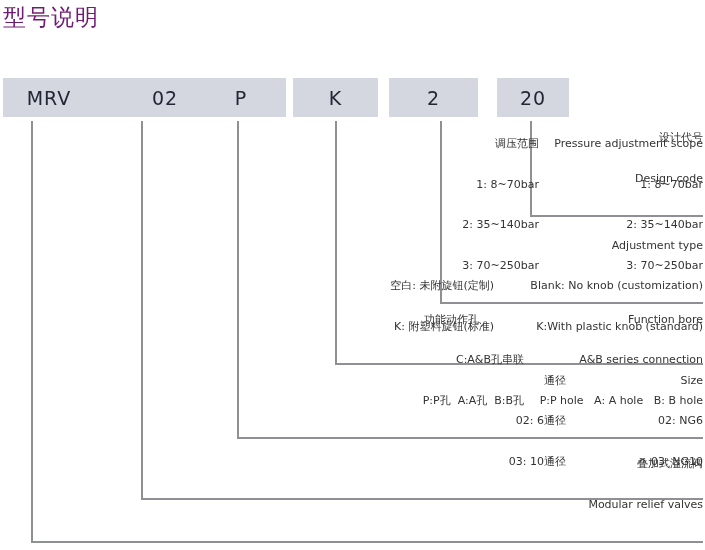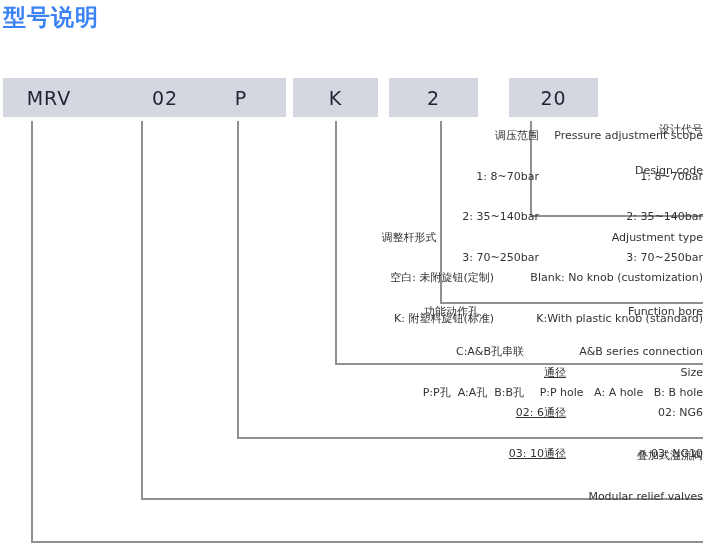--- a/index.html
+++ b/index.html
@@ -6,37 +6,37 @@
   .page{
     position:relative;
     width:705px;height:550px;
     background:#ffffff;
     font-family:"DejaVu Sans","Liberation Sans",sans-serif;
     color:#2e2e2e;
     overflow:hidden;
   }
   .title{
     position:absolute;left:3px;top:2px;
-    font-size:23px;font-weight:700;color:#3b82f6;
+    font-size:23px;font-weight:400;color:#701a75;
     letter-spacing:1px;margin:0;
   }
   
   .mbox{
     position:absolute;top:78px;height:39px;
     background:#d4d6e0;
     color:#222736;
     display:flex;align-items:center;justify-content:center;
     font-size:19px;font-weight:500;letter-spacing:1px;
   }
   #box-mrv{left:3px;width:92px;}
   #box-02{left:92px;width:90px;padding-left:28px;}
   #box-p{left:196px;width:90px;}
   #box-k{left:293px;width:85px;}
   #box-2{left:389px;width:89px;}
-  #box-20{left:509px;width:89px;}
+  #box-20{left:497px;width:72px;}
 
   
   .vline{position:absolute;width:2px;background:#8e9094;top:121px;}
   #vl-mrv{left:31px;height:420px;}
   #vl-02{left:141px;height:377px;}
   #vl-p{left:237px;height:316px;}
   #vl-k{left:335px;height:242px;}
   #vl-2{left:440px;height:181px;}
   #vl-20{left:530px;height:94px;}
 
@@ -46,39 +46,39 @@
   #hl-p{top:437px;left:237px;width:466px;}
   #hl-k{top:363px;left:335px;width:368px;}
   #hl-2{top:302px;left:440px;width:263px;}
   #hl-20{top:215px;left:530px;width:173px;}
 
   
   .lbl{
     position:absolute;right:2px;
     font-size:11px;line-height:13.5px;
     color:#333333;text-align:right;
-    padding-bottom:11px;white-space:pre;
+    padding-bottom:3px;white-space:pre;
   }
   .lbl .row{display:flex;justify-content:flex-end;}
   .lbl .cn{display:inline-block;text-align:right;padding-right:4px;white-space:pre;}
   .lbl .en{display:inline-block;text-align:right;white-space:pre;}
   .lbl .cn.center{text-align:center;}
 
   #lbl-design{bottom:335px;margin-left:40px;}
   #lbl-pressure{bottom:248px;}
   #lbl-pressure .cn{width:120px;}
   #lbl-pressure .en{width:160px;}
   #lbl-adjustment{bottom:187px;}
   #lbl-adjustment .cn{width:170px;}
   #lbl-adjustment .en{width:205px;}
   #lbl-function{bottom:113px;}
   #lbl-function .cn{width:145px;}
   #lbl-function .en{width:175px;}
   #lbl-size{bottom:52px;}
-  #lbl-size .cn{width:95px;text-decoration:underline;}
+  #lbl-size .cn{width:95px;}
   #lbl-size .en{width:133px;}
   #lbl-product{bottom:9px;}
 </style>
 </head>
 <body>
 
 <div class="page">
 
   <h1 class="title">型号说明</h1>
 
@@ -122,21 +122,20 @@
       <span class="en">2: 35~140bar</span>
     </div>
     <div class="row">
       <span class="cn">3: 70~250bar</span>
       <span class="en">3: 70~250bar</span>
     </div>
   </div>
 
   <div class="lbl" id="lbl-adjustment">
     <div class="row">
-      <span class="cn center">调整杆形式</span>
       <span class="en">Adjustment type</span>
     </div>
     <div class="row">
       <span class="cn">空白: 未附旋钮(定制)</span>
       <span class="en">Blank: No knob (customization)</span>
     </div>
     <div class="row">
       <span class="cn">K: 附塑料旋钮(标准)</span>
       <span class="en">K:With plastic knob (standard)</span>
     </div>

